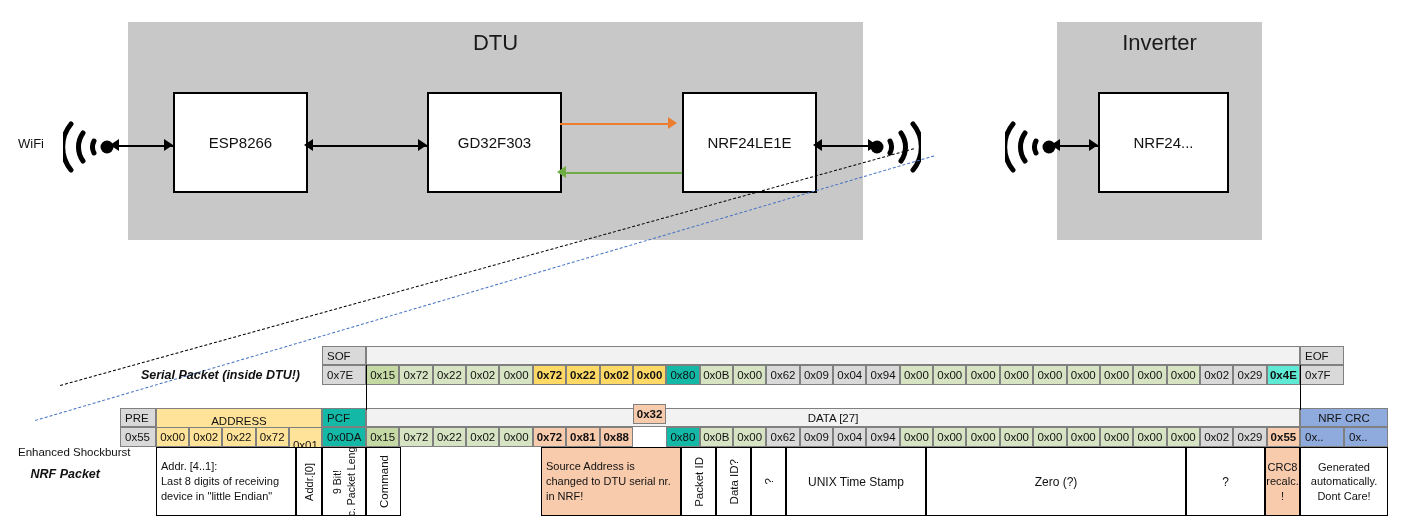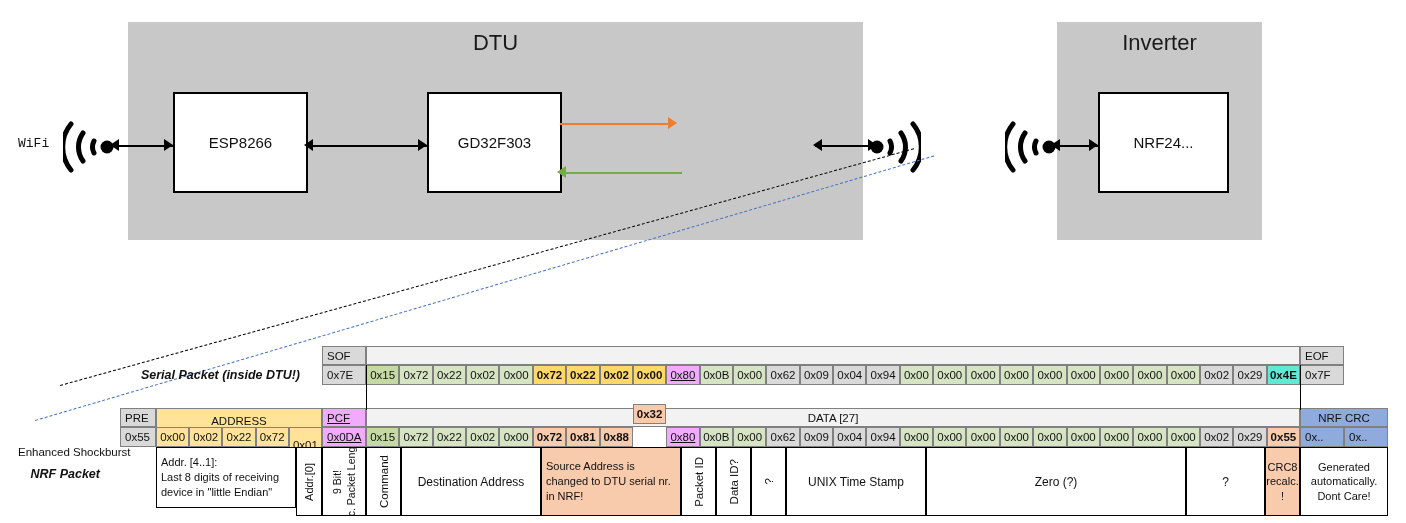--- a/index.html
+++ b/index.html
@@ -22,21 +22,21 @@
   .arrow.right{border-left:9px solid #000;border-top:6px solid transparent;border-bottom:6px solid transparent;}
   .arrow.left{border-right:9px solid #000;border-top:6px solid transparent;border-bottom:6px solid transparent;}
 
   .cline{position:absolute;height:0;}
   .cline.orange{border-top:2.5px solid #ED7D31;}
   .cline.green{border-top:2.5px solid #70AD47;}
   .carrow{position:absolute;width:0;height:0;}
   .carrow.orange-r{border-left:9px solid #ED7D31;border-top:6px solid transparent;border-bottom:6px solid transparent;}
   .carrow.green-l{border-right:9px solid #70AD47;border-top:6px solid transparent;border-bottom:6px solid transparent;}
 
-  .wifi-label{position:absolute;font-size:13px;color:#111;font-family:Liberation Mono, monospace;}
+  .wifi-label{position:absolute;font-size:13px;color:#111;}
   .antenna{position:absolute;}
 
   .dashline{position:absolute;transform-origin:0 0;height:0;}
   .dash-black{border-top:1.6px dashed #000;}
   .dash-blue{border-top:1.6px dashed #4472C4;}
 
   
   #packets{position:absolute;left:0;top:0;width:1406px;height:523px;}
 
   .rowlabel{position:absolute;font-size:12.5px;font-style:italic;font-weight:bold;color:#111;
@@ -44,21 +44,21 @@
   .rowlabel.plain{font-style:normal;font-weight:normal;font-size:11.5px;}
 
   .cell{position:absolute;box-sizing:border-box;border:1px solid #808080;
         font-size:11.5px;display:flex;align-items:center;justify-content:center;
         white-space:nowrap;overflow:hidden;}
   .cell.hdr{background:#d9d9d9;}
   .cell.gray{background:#d9d9d9;}
   .cell.green{background:#d6e4c3;}
   .cell.greendark{background:#c5d9a5;}
   .cell.yellow{background:#ffd966;font-weight:bold;}
-  .cell.blue{background:#f0abfc;text-decoration:underline;}
+  .cell.blue{background:#14b8a6;}
   .cell.orange{background:#5eead4;font-weight:bold;}
   .cell.salmon{background:#f8cbad;font-weight:bold;}
   .cell.salmonlight{background:#f8cbad;font-weight:normal;}
   .cell.addr{background:#ffe399;}
   .cell.blueband{background:#8faadc;}
   .cell.blank{background:#f2f2f2;border-color:#808080;}
   .cell.white{background:#fff;}
   .cell.left{justify-content:flex-start;padding-left:4px;}
   .cell.multiline{white-space:normal;line-height:1.35;padding:2px 4px;
                   align-items:center;justify-content:flex-start;text-align:left;}
@@ -91,20 +91,23 @@
   </svg>
 
   <div class="chip" style="left:173px;top:92px;width:131px;height:97px;">
     <span>ESP8266</span>
   </div>
 
   <div class="chip" style="left:427px;top:92px;width:131px;height:97px;">
     <span>GD32F303</span>
   </div>
 
+  <div class="chip" style="left:682px;top:92px;width:131px;height:97px;">
+    <span>NRF24LE1E</span>
+  </div>
 
   <div class="chip" style="left:1098px;top:92px;width:127px;height:97px;">
     <span>NRF24...</span>
   </div>
 
   <div class="hline" style="left:112px;top:145px;width:61px;"></div>
   <div class="arrow left" style="left:110px;top:139px;"></div>
   <div class="arrow right" style="left:164px;top:139px;"></div>
 
   <div class="hline" style="left:306px;top:145px;width:121px;"></div>
@@ -232,36 +235,35 @@
       <div class="cell green" style="left: 1166.64px; top: 427px; width: 33.36px; height: 20px;">0x00</div>
       <div class="cell gray" style="left: 1200px; top: 427px; width: 33.36px; height: 20px;">0x02</div>
       <div class="cell gray" style="left: 1233.36px; top: 427px; width: 33.36px; height: 20px;">0x29</div>
       <div class="cell salmon" style="left: 1266.72px; top: 427px; width: 33.36px; height: 20px;">0x55</div>
     </div>
   <div id="nrf-crc-bytes">
       <div class="cell blueband left" style="left: 1300px; top: 427px; width: 44px; height: 20px;">0x..</div>
       <div class="cell blueband left" style="left: 1344px; top: 427px; width: 44px; height: 20px;">0x..</div>
     </div>
 
-  <div class="cell white multiline thickbox" style="left:156px;top:447px;width:140px;height:61px;font-size:11px;">Addr. [4..1]:<br>Last 8 digits of receiving device in "little Endian"</div>
+  <div class="cell white multiline thickbox" style="left:156px;top:447px;width:140px;height:69px;font-size:11px;">Addr. [4..1]:<br>Last 8 digits of receiving device in "little Endian"</div>
 
   <div class="cell white thickbox" style="left:296px;top:447px;width:26px;height:69px;">
     <span class="vert" style="font-size:11px;">Addr.[0]</span>
   </div>
 
   <div class="cell white thickbox" style="left:322px;top:447px;width:44px;height:69px;gap:2px;">
     <span class="vert" style="font-size:10.5px;">9 Bit!</span>
     <span class="vert" style="font-size:10.5px;">Inc. Packet Length</span>
   </div>
 
   <div class="cell white thickbox" style="left:366px;top:447px;width:35px;height:69px;">
     <span class="vert" style="font-size:11.5px;">Command</span>
   </div>
 
-  <div class="cell white thickbox" style="left:401px;top:447px;width:140px;height:69px;font-size:12px;">Destination Address</div>
 
   <div class="cell salmonlight multiline thickbox" style="left:541px;top:447px;width:140px;height:69px;font-size:11px;">Source Address is changed to DTU serial nr. in NRF!</div>
 
   <div class="cell white thickbox" style="left:681px;top:447px;width:35px;height:69px;">
     <span class="vert" style="font-size:11.5px;">Packet ID</span>
   </div>
 
   <div class="cell white thickbox" style="left:716px;top:447px;width:35px;height:69px;">
     <span class="vert" style="font-size:11.5px;">Data ID?</span>
   </div>

